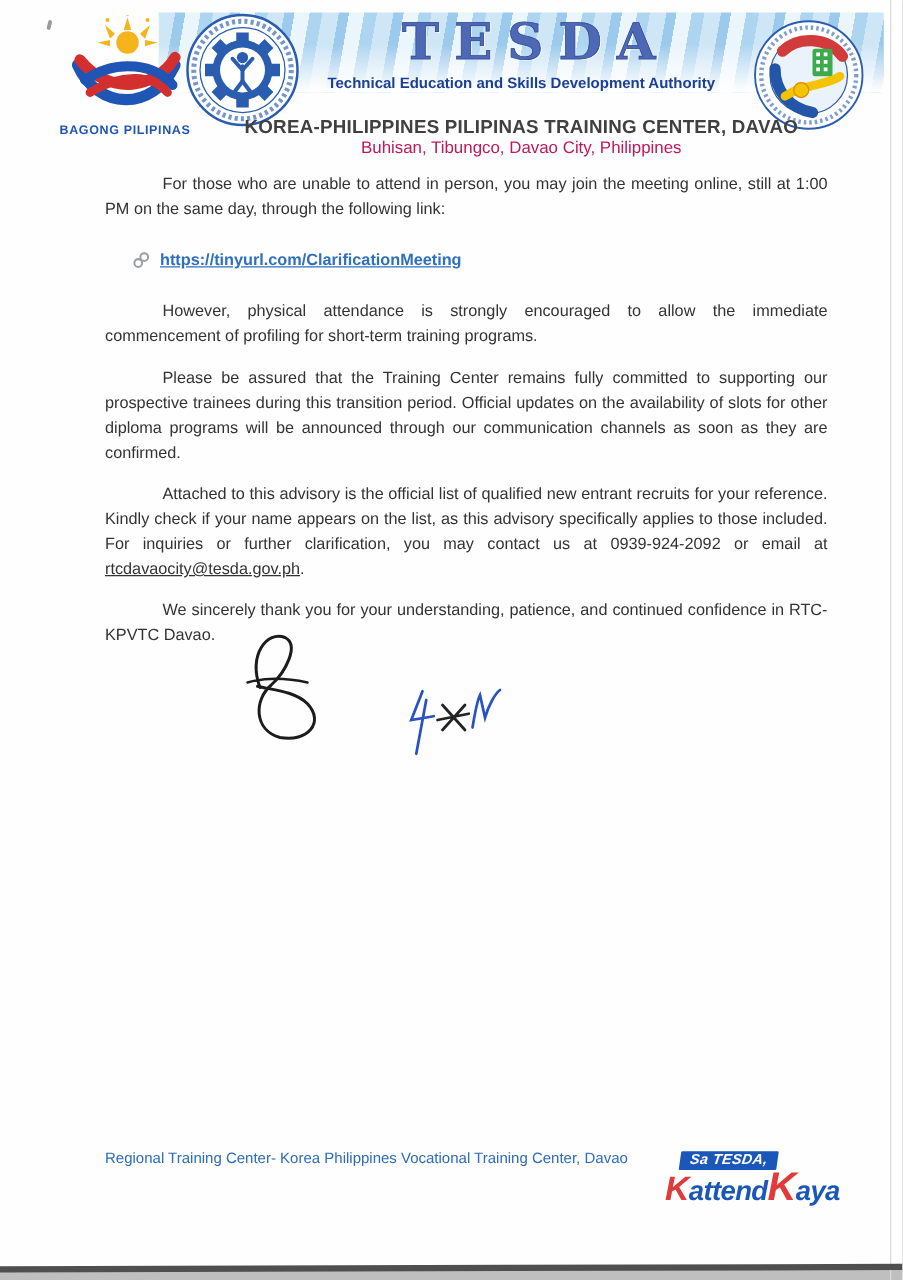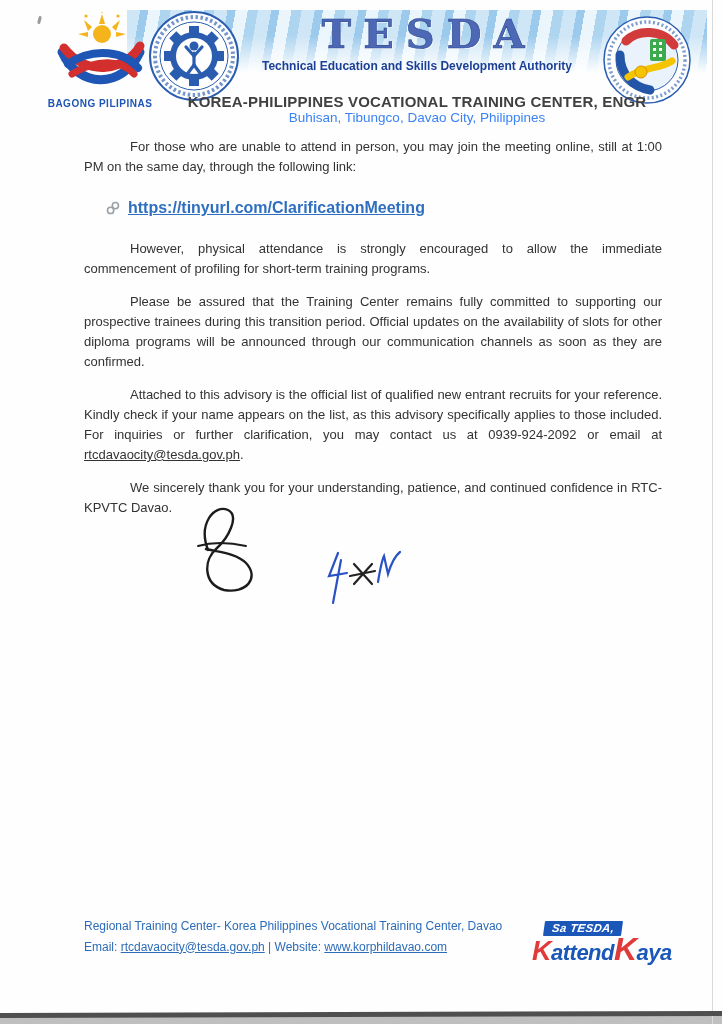--- a/index.html
+++ b/index.html
@@ -19,35 +19,35 @@
     position:absolute; left:127px; top:12px; width:604px; z-index:2;
     text-align:center; font-family:"DejaVu Serif", serif; font-weight:bold;
     font-size:40px; line-height:44px; letter-spacing:12px;
     color:#4d68b4; -webkit-text-stroke:0.6px #2c4690;
     text-shadow:1px 1px 0 rgba(255,255,255,.8);
   }
   .hline{position:absolute; left:127px; width:580px; text-align:center; z-index:2; white-space:nowrap;}
   .hline.l1{top:59px; font-size:12px; font-weight:bold; color:#1c3f96;}
   .hline.l2{top:77px; font-size:14.5px; font-weight:bold; color:#1c3f96;}
   .hline.l3{top:93px; font-size:15px; font-weight:bold; color:#404040; letter-spacing:.2px;}
-  .hline.l4{top:110px; font-size:13.5px; color:#3b82f6;}
+  .hline.l4{top:110px; font-size:13.5px; color:#be185d;}
   .logo-left{position:absolute; left:42px; top:12px; width:116px; z-index:2; text-align:center;}
   .logo-left .bp-label{font-size:10px; font-weight:bold; color:#1f55b5; letter-spacing:.5px; margin-top:-2px;text-align:center;}
   .seal{position:absolute; z-index:2;}
   .seal.tesda{left:148px; top:10px;}
   .seal.kpvtc{left:602px; top:15px;}
   .speck{position:absolute; left:38px; top:16px; width:3px; height:8px; background:#9a9a9a; transform:rotate(14deg); border-radius:2px; z-index:3;}
   
   .body-block{
     position:absolute; left:84px; top:137px; width:578px; z-index:2;
     font-size:13px; line-height:20px; color:#333;
   }
   .para{ text-indent:46px; text-align:justify; margin:0 0 13px 0;}
   .link-row{ margin:21px 0 21px 22px; display:flex; align-items:center; gap:8px;}
-  .meeting-link{ color:#2f6fc0; font-weight:bold; text-decoration:underline; font-size:16px;}
+  .meeting-link{ color:#2f6fc0; font-weight:bold; text-decoration:underline; font-size:13px;}
   .inline-email{ text-decoration:underline; color:#333;}
   .closing{ margin-bottom:0;}
   .sig-block{ position:absolute; left:84px; top:546px; z-index:2; color:#2f2f2f;}
   .sig-name{ font-weight:bold; font-size:13.5px; line-height:20px;}
   .sig-title{ font-size:13.5px; line-height:20px;}
   .sig-ink{ position:absolute; left:170px; top:500px; z-index:3; pointer-events:none;}
   
   .footer-text{
     position:absolute; left:84px; top:916px; width:460px; z-index:2;
     color:#2c6cb8; font-size:12px; line-height:20.5px;
@@ -147,21 +147,21 @@
       <rect x="51" y="33" width="3" height="3"></rect>
         <rect x="57" y="33" width="3" height="3"></rect>
       <rect x="51" y="39" width="3" height="3"></rect>
         <rect x="57" y="39" width="3" height="3"></rect>
     </g>
     <circle cx="39" cy="57" r="6" fill="#f4c400" stroke="#e08a00" stroke-width="1"></circle>
   </svg>
 
   <div class="tesda-word">TESDA</div>
   <div class="hline l1">Technical Education and Skills Development Authority</div>
-  <div class="hline l3">KOREA-PHILIPPINES VOCATIONAL TRAINING CENTER, ENGR</div>
+  <div class="hline l3">KOREA-PHILIPPINES PILIPINAS TRAINING CENTER, DAVAO</div>
   <div class="hline l4">Buhisan, Tibungco, Davao City, Philippines</div>
 
   <div class="body-block">
     <p class="para">For those who are unable to attend in person, you may join the meeting online, still at 1:00 PM on the same day, through the following link:</p>
 
     <div class="link-row">
       <svg width="14" height="14" viewBox="0 0 14 14">
         <g fill="none" stroke="#9aa0a6" stroke-width="1.6">
           <circle cx="4.6" cy="9.4" r="3.1"></circle>
           <circle cx="9.4" cy="4.6" r="3.1"></circle>
@@ -184,21 +184,20 @@
       <path d="M38,50 C28,24 44,4 58,10 C70,16 58,38 47,48 C33,60 33,84 54,90 C76,94 90,78 76,63 C66,53 48,52 36,49" stroke="#1c1c1c" stroke-width="2.4"></path>
       <path d="M28,46 C46,41 62,43 76,46" stroke="#1c1c1c" stroke-width="2"></path>
       <path d="M168,53 L159,76 L177,73 M171,60 L163,103" stroke="#2a52c4" stroke-width="2.2"></path>
       <path d="M184,64 L202,84 M202,64 L184,84 M180,76 L205,71" stroke="#222222" stroke-width="2.2"></path>
       <path d="M208,82 C210,70 212,60 214,56 L218,74 C221,64 226,55 230,52" stroke="#2a52c4" stroke-width="2.2"></path>
     </g>
   </svg>
 
   <div class="footer-text">
     <div>Regional Training Center- Korea Philippines Vocational Training Center, Davao</div>
-    <div><span>Email: </span><a href="#">rtcdavaocity@tesda.gov.ph</a><span> | Website: </span><a href="#">www.korphildavao.com</a></div>
   </div>
 
   <div class="brand">
     <div class="tagline">Sa TESDA,</div>
     <div class="word"><span class="ini1">K</span><span class="rest1">attend</span><span class="ini2">K</span><span class="rest2">aya</span></div>
   </div>
 
   <div class="scan-bottom"></div>
   <div class="scan-line"></div>
   <div class="scan-right"></div>

